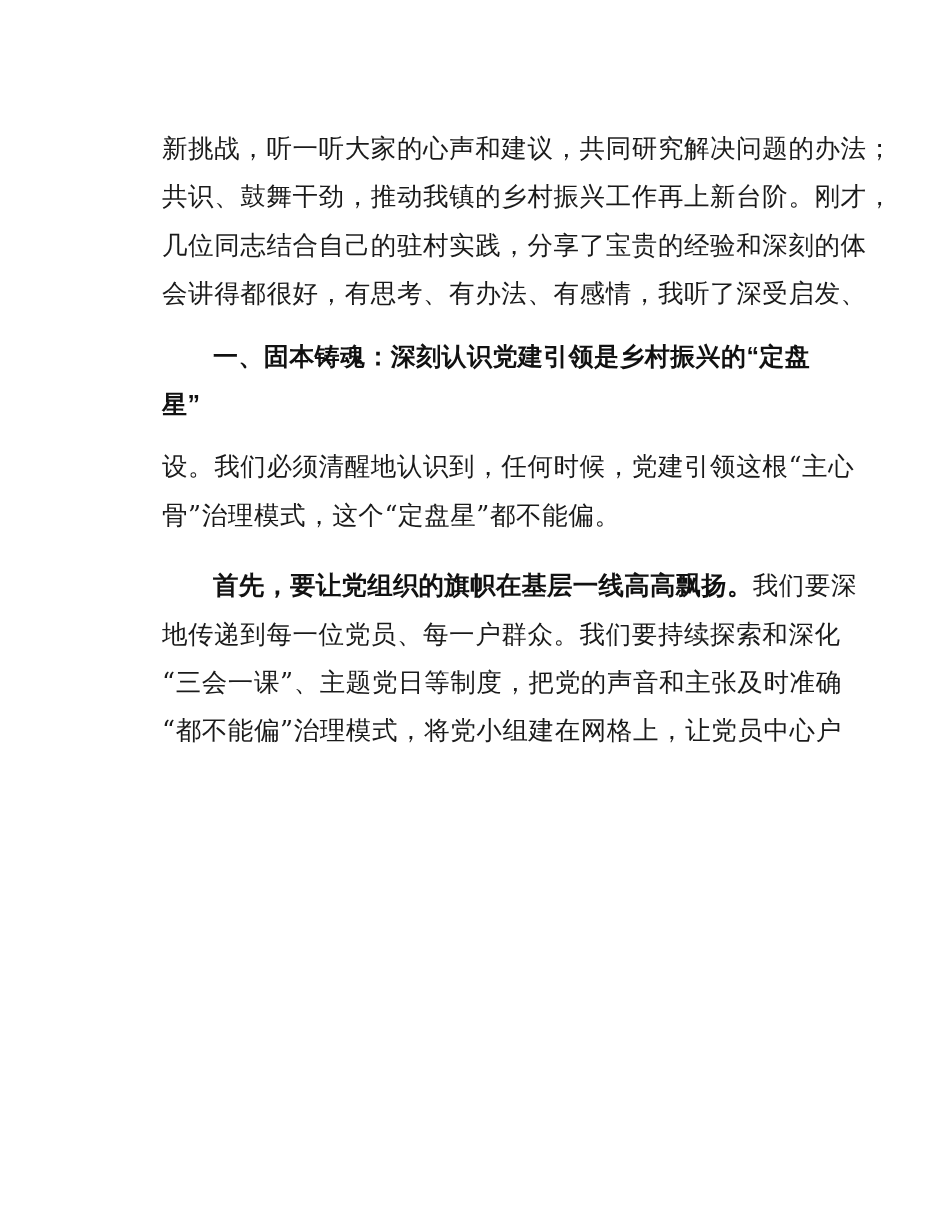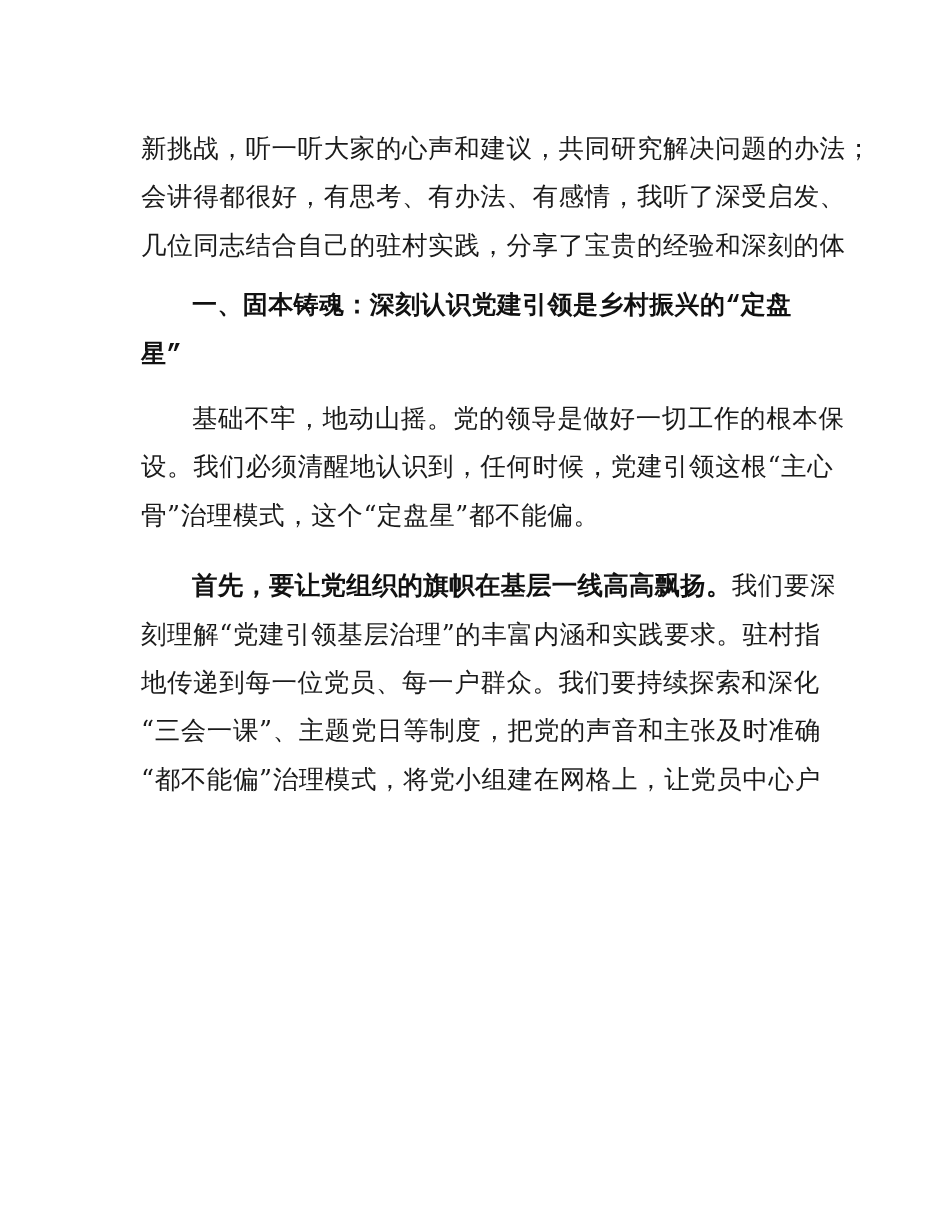--- a/index.html
+++ b/index.html
@@ -21,24 +21,25 @@
     top: 124px;
     width: 672px;
   }
   .line {
     height: 48.4px;
     line-height: 48.4px;
     font-size: 25.5px;
     white-space: nowrap;
     letter-spacing: 0.6px;
     display: block;
+    margin-left: 21px;
   }
   .indent { padding-left: 51px; }
   .heading {
-    font-family: Liberation Mono, monospace;
+    font-family: Liberation Sans, sans-serif;
     font-weight: bold;
     font-size: 25px;
     color: #111111;
     letter-spacing: 0.4px;
   }
   .bold-lead {
     font-family: Liberation Sans, sans-serif;
     font-weight: bold;
     color: #111111;
     letter-spacing: 0.2px;
@@ -46,44 +47,43 @@
   .gap-sm { height: 14px; }
   .gap-md { height: 22px; }
 </style>
 </head>
 <body>
 
 <div class="page">
 
   <div>
     <span class="line">新挑战，听一听大家的心声和建议，共同研究解决问题的办法；</span>
+    <span class="line">共识、鼓舞干劲，推动我镇的乡村振兴工作再上新台阶。刚才，</span>
+    <span class="line">几位同志结合自己的驻村实践，分享了宝贵的经验和深刻的体</span>
     <span class="line">会讲得都很好，有思考、有办法、有感情，我听了深受启发、</span>
-    <span class="line">几位同志结合自己的驻村实践，分享了宝贵的经验和深刻的体</span>
   </div>
 
   <div class="gap-sm"></div>
 
   <div>
     <span class="line heading indent">一、固本铸魂：深刻认识党建引领是乡村振兴的“定盘</span>
     <span class="line heading">星”</span>
   </div>
 
   <div class="gap-sm"></div>
 
   <div>
-    <span class="line indent">基础不牢，地动山摇。党的领导是做好一切工作的根本保</span>
     <span class="line">设。我们必须清醒地认识到，任何时候，党建引领这根“主心</span>
     <span class="line">骨”治理模式，这个“定盘星”都不能偏。</span>
   </div>
 
   <div class="gap-md"></div>
 
   <div>
     <span class="line indent">
       <span class="bold-lead">首先，要让党组织的旗帜在基层一线高高飘扬。</span><span>我们要深</span>
     </span>
-    <span class="line">刻理解“党建引领基层治理”的丰富内涵和实践要求。驻村指</span>
     <span class="line">地传递到每一位党员、每一户群众。我们要持续探索和深化</span>
     <span class="line">“三会一课”、主题党日等制度，把党的声音和主张及时准确</span>
     <span class="line">“都不能偏”治理模式，将党小组建在网格上，让党员中心户</span>
   </div>
 
 </div>
 
 </body></html>

